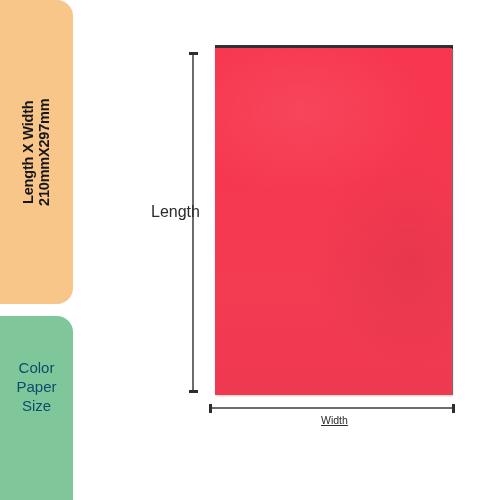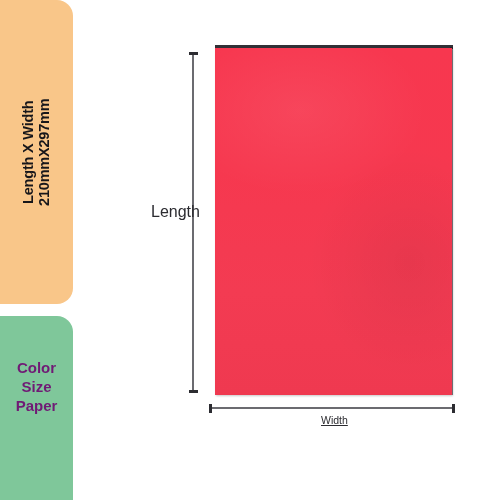--- a/index.html
+++ b/index.html
@@ -64,22 +64,22 @@
     position: absolute;
     top: 42px;
     left: 0;
     right: 0;
     text-align: center;
     line-height: 1.28;
   }
   #panel-category .cat-line {
     display: block;
     font-size: 15px;
-    font-weight: bold;
-    color: #701a75;
+    font-weight: normal;
+    color: #0c4a6e;
   }
 
   
   #paper-sheet {
     position: absolute;
     left: 215px;
     top: 48px;
     width: 237px;
     height: 347px;
     background: linear-gradient(180deg, #f7374f 0%, #f6384f 35%, #f33b52 70%, #ef3950 100%);
@@ -178,22 +178,22 @@
   <div class="side-panel" id="panel-dimensions">
     <div class="rot-wrap">
       <span class="rot-line">Length X Width</span>
       <span class="rot-line">210mmX297mm</span>
     </div>
   </div>
 
   <div class="side-panel" id="panel-category">
     <div class="cat-wrap">
       <span class="cat-line">Color</span>
+      <span class="cat-line">Paper</span>
       <span class="cat-line">Size</span>
-      <span class="cat-line">Paper</span>
     </div>
   </div>
 
   <div id="paper-top-edge"></div>
   <div id="paper-right-edge"></div>
   <div id="paper-sheet"></div>
   <div id="paper-sheen"></div>
 
   <div id="dim-length">
     <div class="cap-h" id="cap-length-top"></div>

